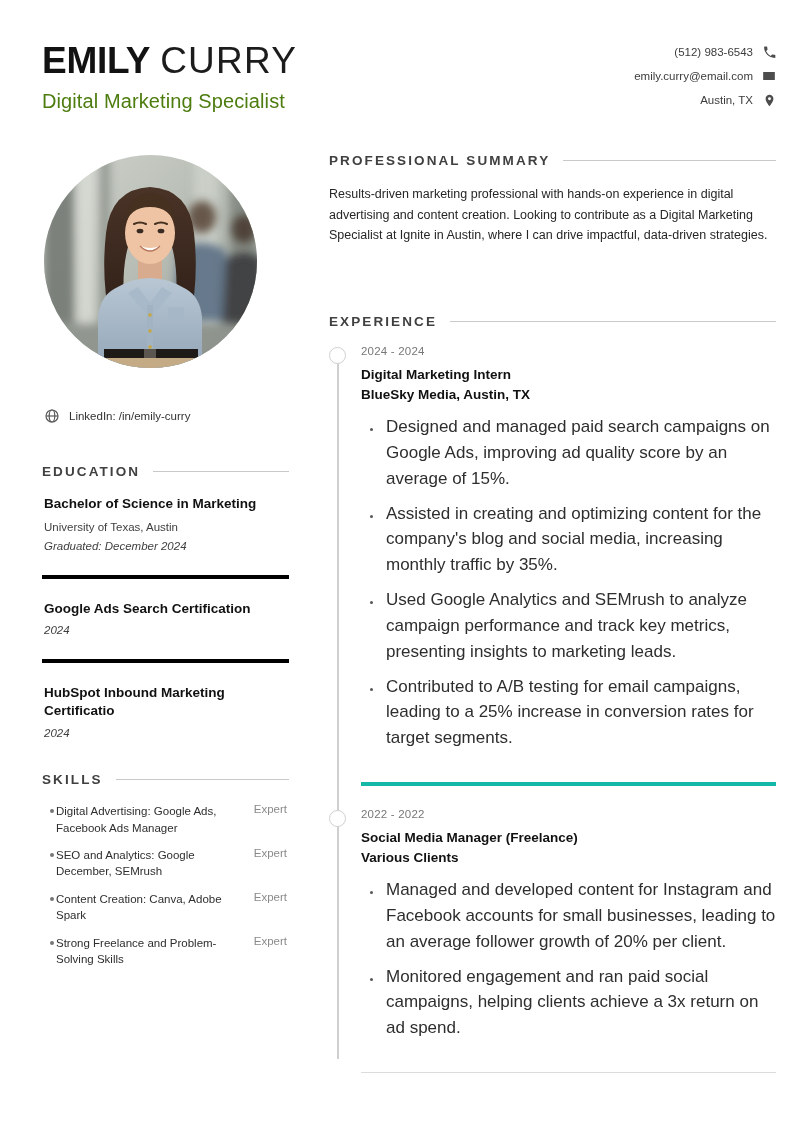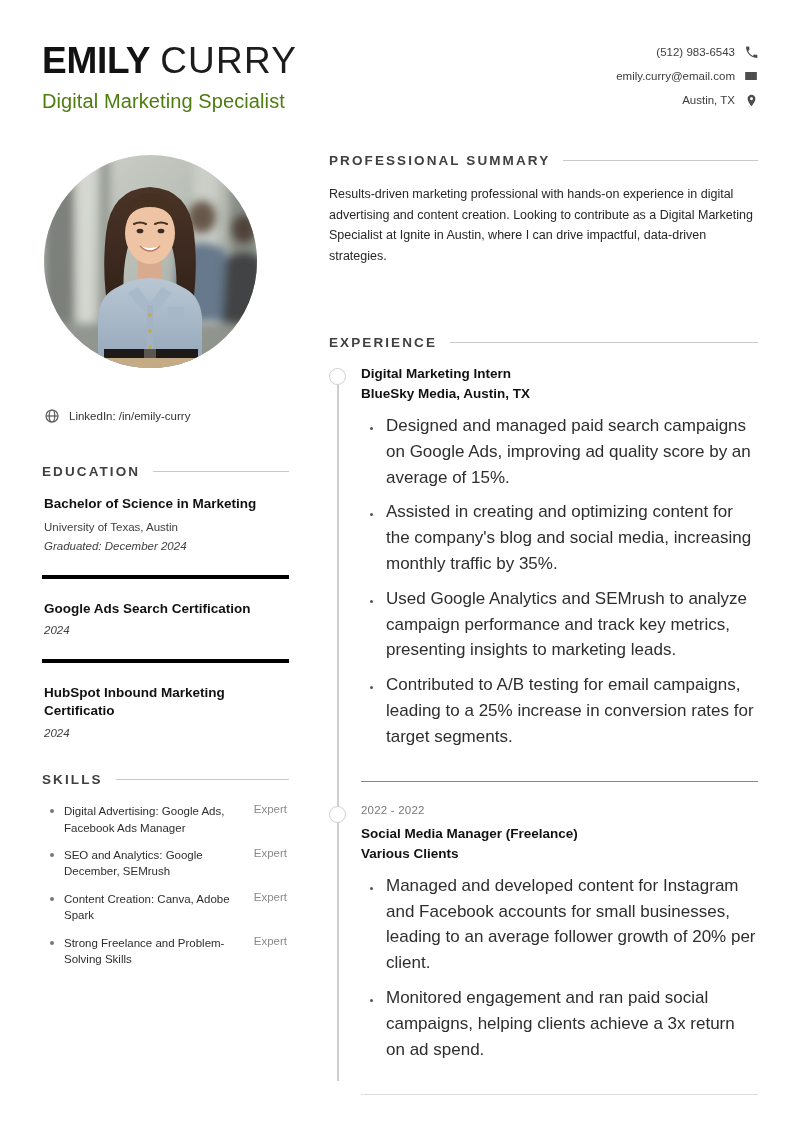--- a/index.html
+++ b/index.html
@@ -9,21 +9,21 @@
     height: 1131px;
     background: #ffffff;
     font-family: "Liberation Sans", sans-serif;
     color: #1a1a1a;
     overflow: hidden;
   }
 
   .page {
     width: 800px;
     height: 944px;
-    padding: 38px 42px 0 42px;
+    padding: 38px 24px 0 42px;
     position: relative;
   }
 
   
   .header {
     display: flex;
     justify-content: space-between;
     align-items: flex-start;
     margin-bottom: 34px;
   }
@@ -133,21 +133,21 @@
     font-style: italic;
     color: #3f3f3f;
     margin-top: 7px;
   }
 
   
   .skills { margin-top: 31px; }
   .skill-row {
     display: flex;
     align-items: flex-start;
-    gap: 10px;
+    gap: 2px;
     padding: 0 2px 0 8px;
     margin-bottom: 11px;
   }
   .skill-row .dot {
     width: 4px; height: 4px;
     border-radius: 50%;
     background: #777777;
     flex-shrink: 0;
     margin-top: 6px;
   }
@@ -179,21 +179,21 @@
   .timeline::before {
     content: "";
     position: absolute;
     left: 8px;
     top: 12px;
     bottom: 14px;
     width: 1.5px;
     background: #cfcfcf;
   }
   .exp-item { position: relative; padding-bottom: 22px; }
-  .exp-item + .exp-item { border-top: 1px solid #14b8a6; padding-top: 22px; }
+  .exp-item + .exp-item { border-top: 4px solid #14b8a6; padding-top: 22px; }
   .exp-item .marker {
     position: absolute;
     left: -32px;
     top: 2px;
     width: 17px; height: 17px;
     border-radius: 50%;
     background: #ffffff;
     border: 1.5px solid #cfcfcf;
   }
   .exp-item + .exp-item .marker { top: 24px; }
@@ -419,20 +419,21 @@
       <div class="experience">
         <div class="sec-head">
           <h2>EXPERIENCE</h2>
           <span class="rule"></span>
         </div>
 
         <div class="timeline">
 
           <div class="exp-item">
             <span class="marker"></span>
+            <div class="exp-date">2024 - 2024</div>
             <div class="exp-role">Digital Marketing Intern</div>
             <div class="exp-company">BlueSky Media, Austin, TX</div>
             <ul class="exp-bullets">
               <li>Designed and managed paid search campaigns on Google Ads, improving ad quality score by an average of 15%.</li>
               <li>Assisted in creating and optimizing content for the company's blog and social media, increasing monthly traffic by 35%.</li>
               <li>Used Google Analytics and SEMrush to analyze campaign performance and track key metrics, presenting insights to marketing leads.</li>
               <li>Contributed to A/B testing for email campaigns, leading to a 25% increase in conversion rates for target segments.</li>
             </ul>
           </div>
 

